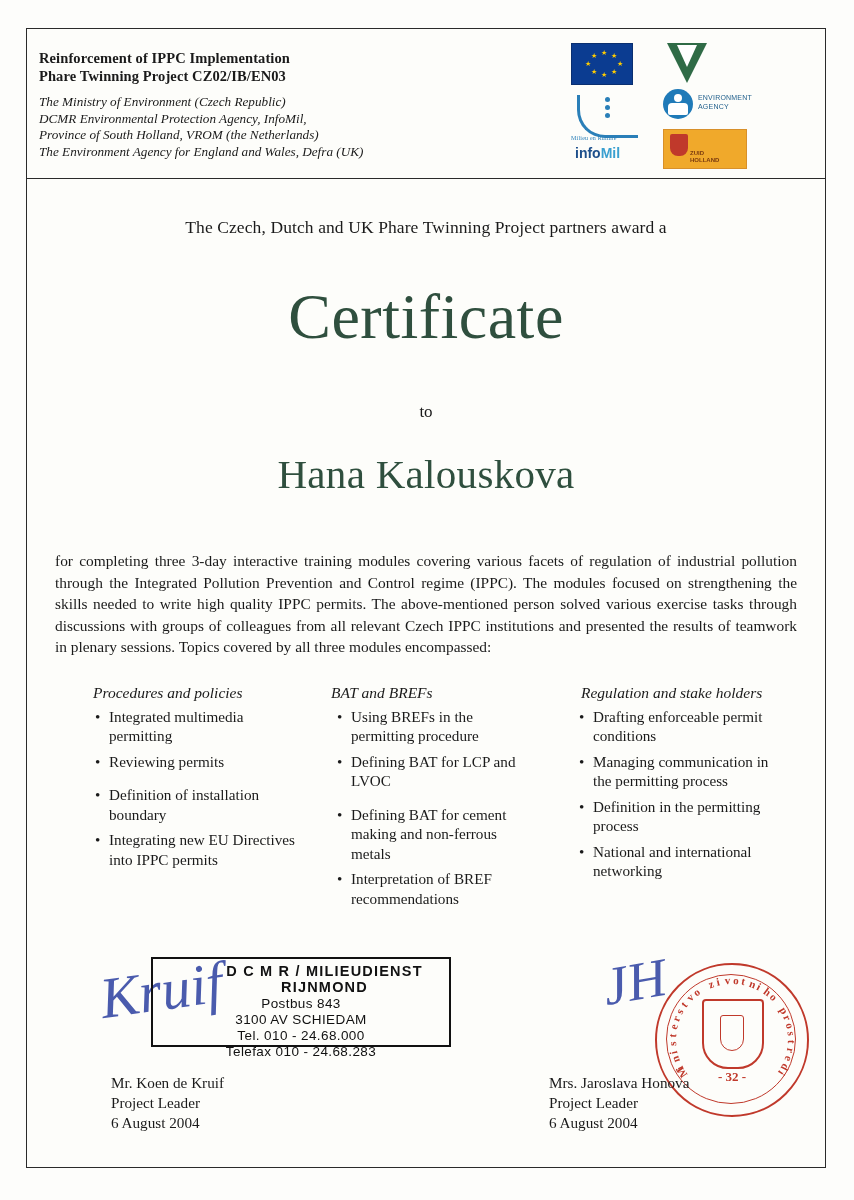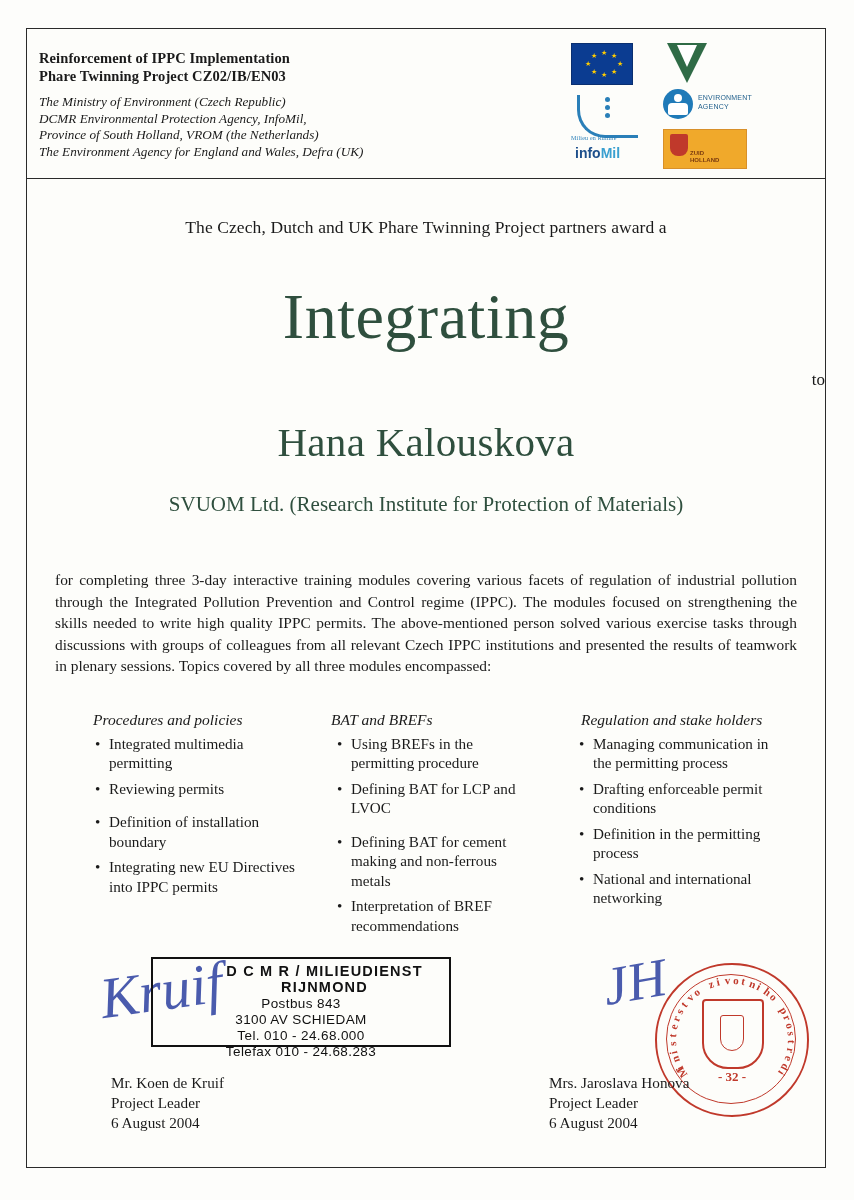--- a/index.html
+++ b/index.html
@@ -217,23 +217,23 @@
     letter-spacing: 0.1px;
   }
   .cert-word {
     text-align: center;
     font-size: 64px;
     color: #2f4f3e;
     margin-top: 42px;
     letter-spacing: 0.5px;
   }
   .to-word {
-    text-align: right;
+    text-align: center;
     font-size: 17px;
-    margin-top: 16px;
+    margin-top: 48px;
   }
   .recipient {
     text-align: center;
     font-size: 41px;
     font-weight: normal;
     color: #2f4f3e;
     margin-top: 28px;
     letter-spacing: 0.3px;
   }
   .affiliation {
@@ -246,21 +246,21 @@
   .paragraph {
     margin: 52px 28px 0 28px;
     font-size: 15.4px;
     line-height: 21.5px;
     text-align: justify;
     text-justify: inter-word;
   }
 
   .columns {
     display: flex;
-    margin: 34px 44px 0 62px;
+    margin: 26px 44px 0 62px;
     gap: 34px;
   }
   .col {
     flex: 1 1 0;
   }
   .col-title {
     font-style: italic;
     font-size: 15.5px;
     margin-bottom: 5px;
   }
@@ -471,24 +471,23 @@
           <div class="shield"></div>
           <div class="hlabel">
             <div>ZUID</div>
             <div>HOLLAND</div>
           </div>
         </div>
       </div>
     </div>
 
     <div class="award-line">The Czech, Dutch and UK Phare Twinning Project partners award a</div>
-    <div class="cert-word">Integrating</div>
+    <div class="cert-word">Certificate</div>
     <div class="to-word">to</div>
     <div class="recipient">Hana Kalouskova</div>
-    <div class="affiliation">SVUOM Ltd. (Research Institute for Protection of Materials)</div>
 
     <div class="paragraph">for completing three 3-day interactive training modules covering various facets of regulation of industrial pollution through the Integrated Pollution Prevention and Control regime (IPPC).  The modules focused on strengthening the skills needed to write high quality IPPC permits. The above-mentioned person solved various exercise tasks through discussions with groups of colleagues from all relevant Czech IPPC institutions and presented the results of teamwork in plenary sessions. Topics covered by all three modules encompassed:</div>
 
     <div class="columns">
       <div class="col">
         <div class="col-title c1">Procedures and policies</div>
         <ul>
           <li>Integrated multimedia permitting</li>
           <li>Reviewing permits</li>
           <li class="gap">Definition of installation boundary</li>
@@ -502,22 +501,22 @@
           <li>Using BREFs in the permitting procedure</li>
           <li>Defining BAT for LCP and LVOC</li>
           <li class="gap">Defining BAT for cement making and non-ferrous metals</li>
           <li>Interpretation of BREF recommendations</li>
         </ul>
       </div>
 
       <div class="col">
         <div class="col-title c3">Regulation and stake holders</div>
         <ul>
+          <li>Drafting enforceable permit conditions</li>
           <li>Managing communication in the permitting process</li>
-          <li>Drafting enforceable permit conditions</li>
           <li>Definition in the permitting process</li>
           <li>National and international networking</li>
         </ul>
       </div>
     </div>
 
     <div class="sign-area">
 
       <div class="signature-left">Kruif</div>
 

